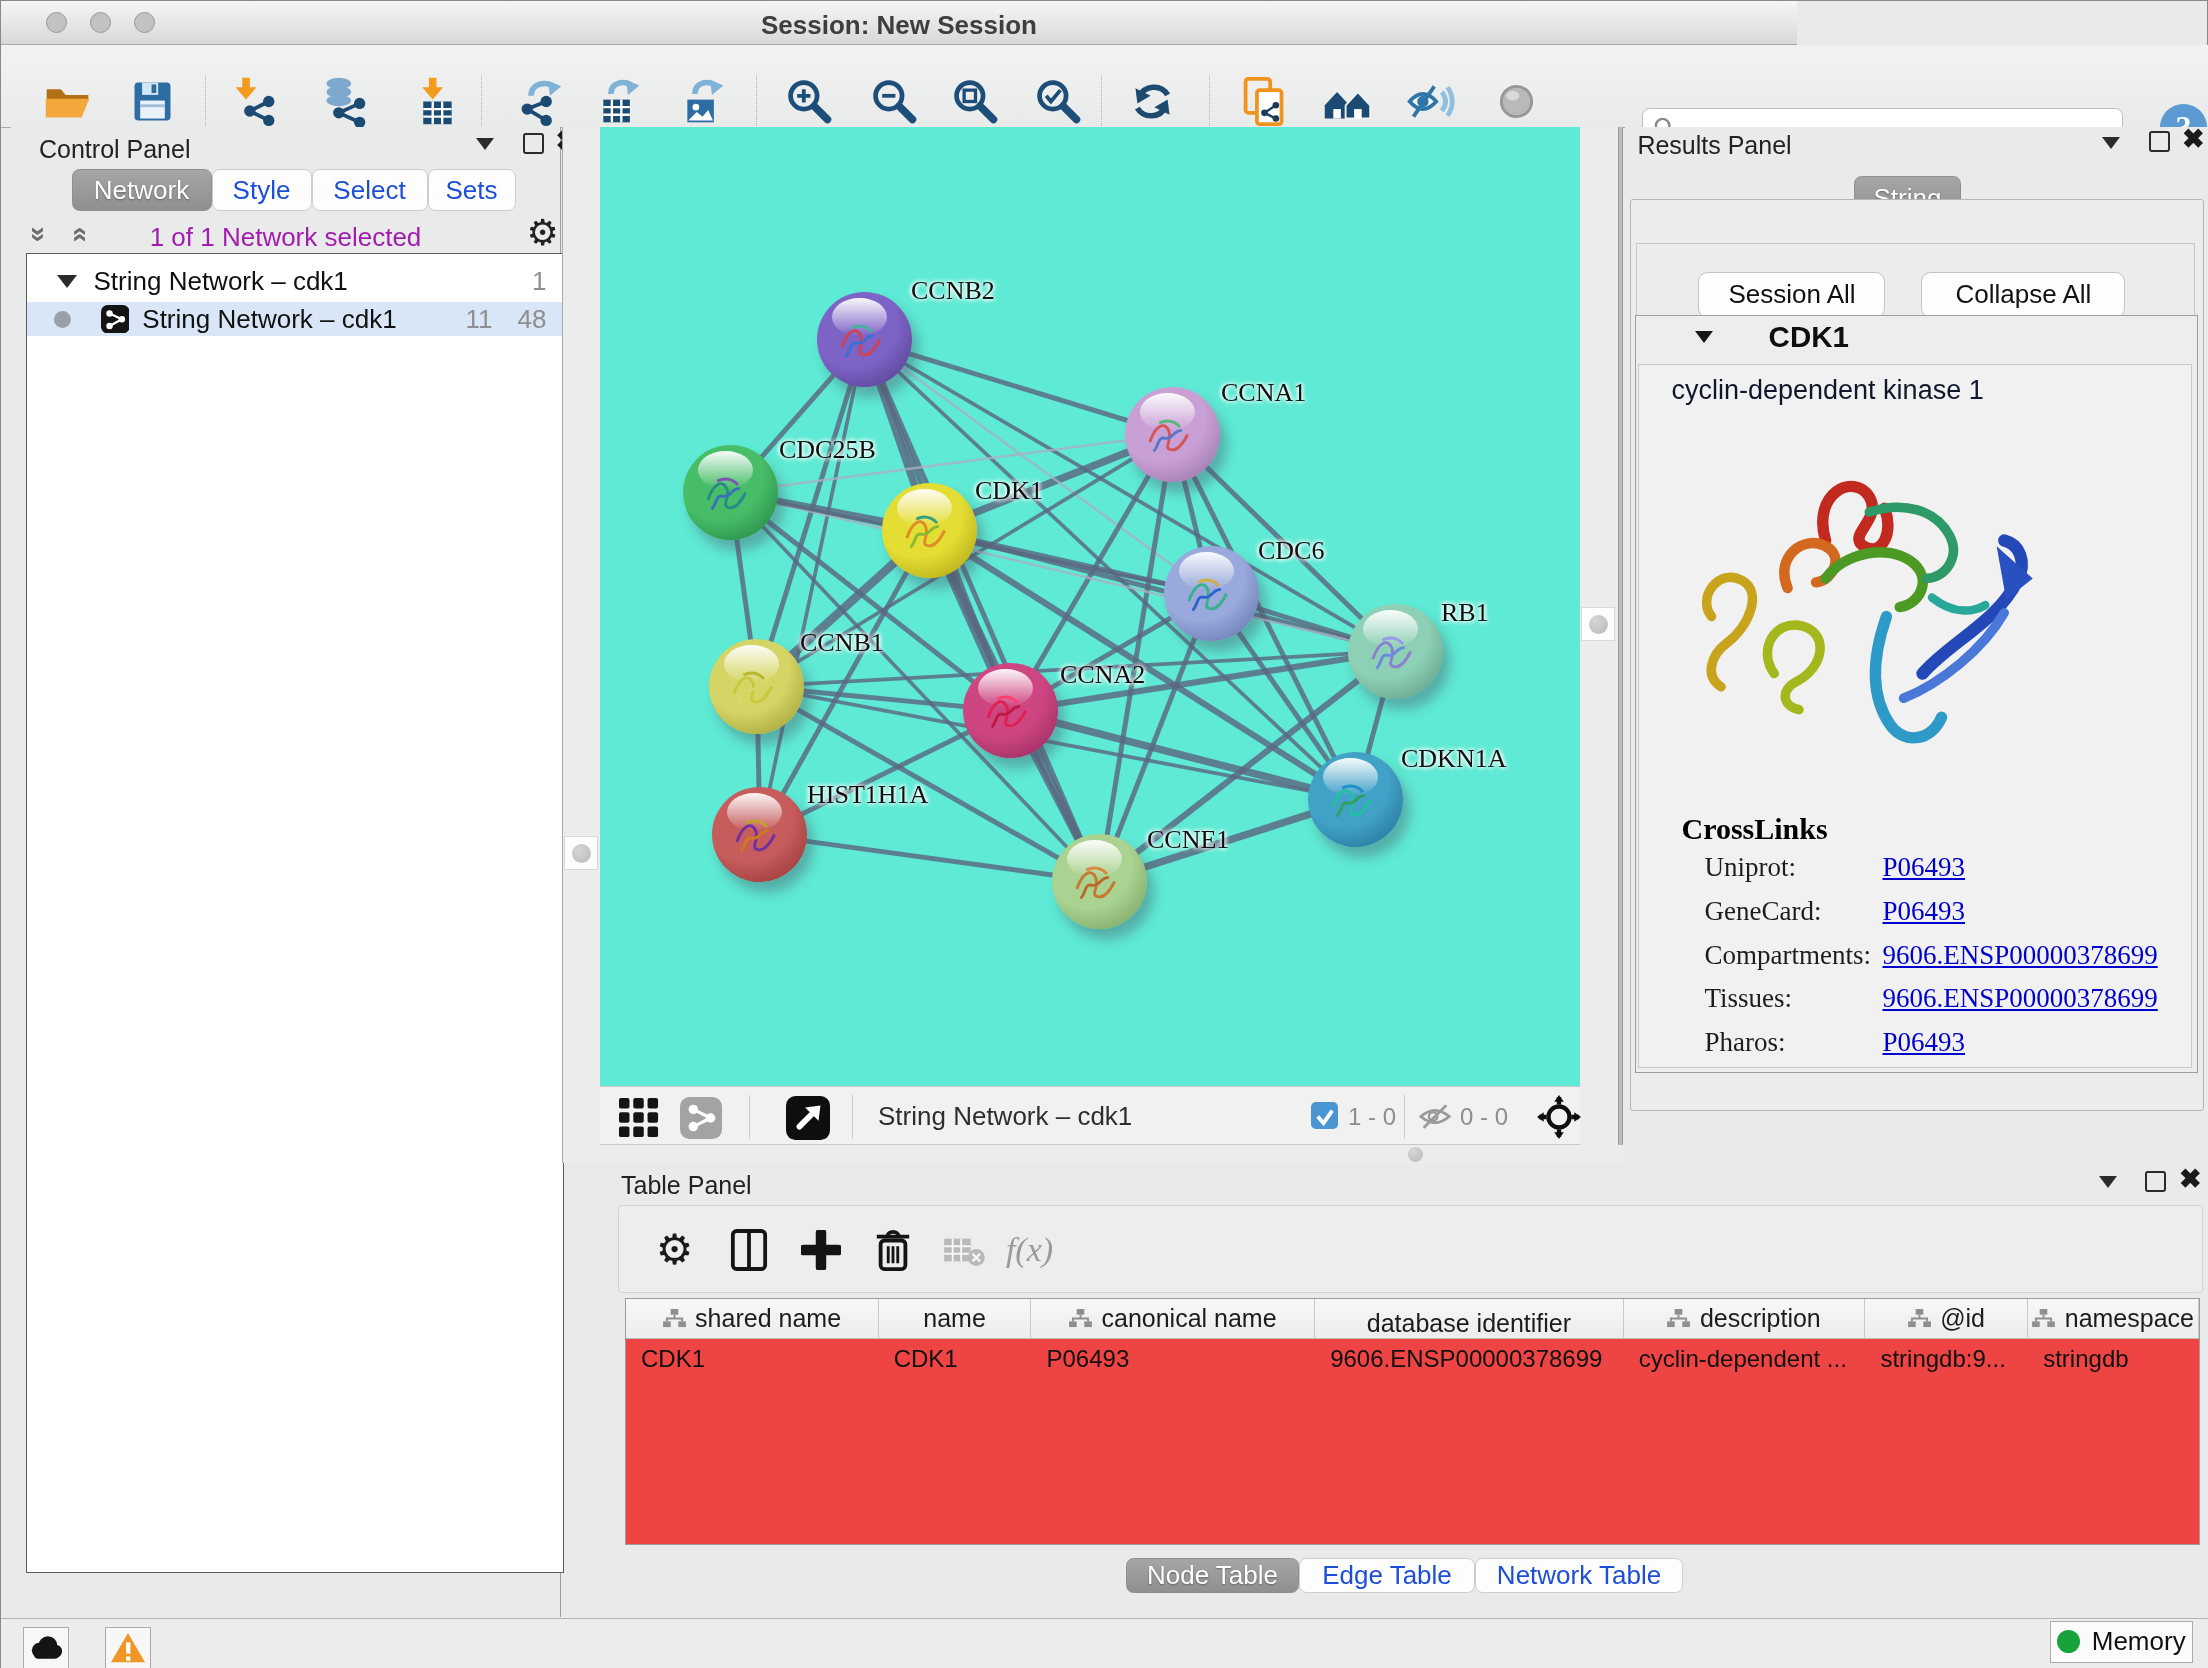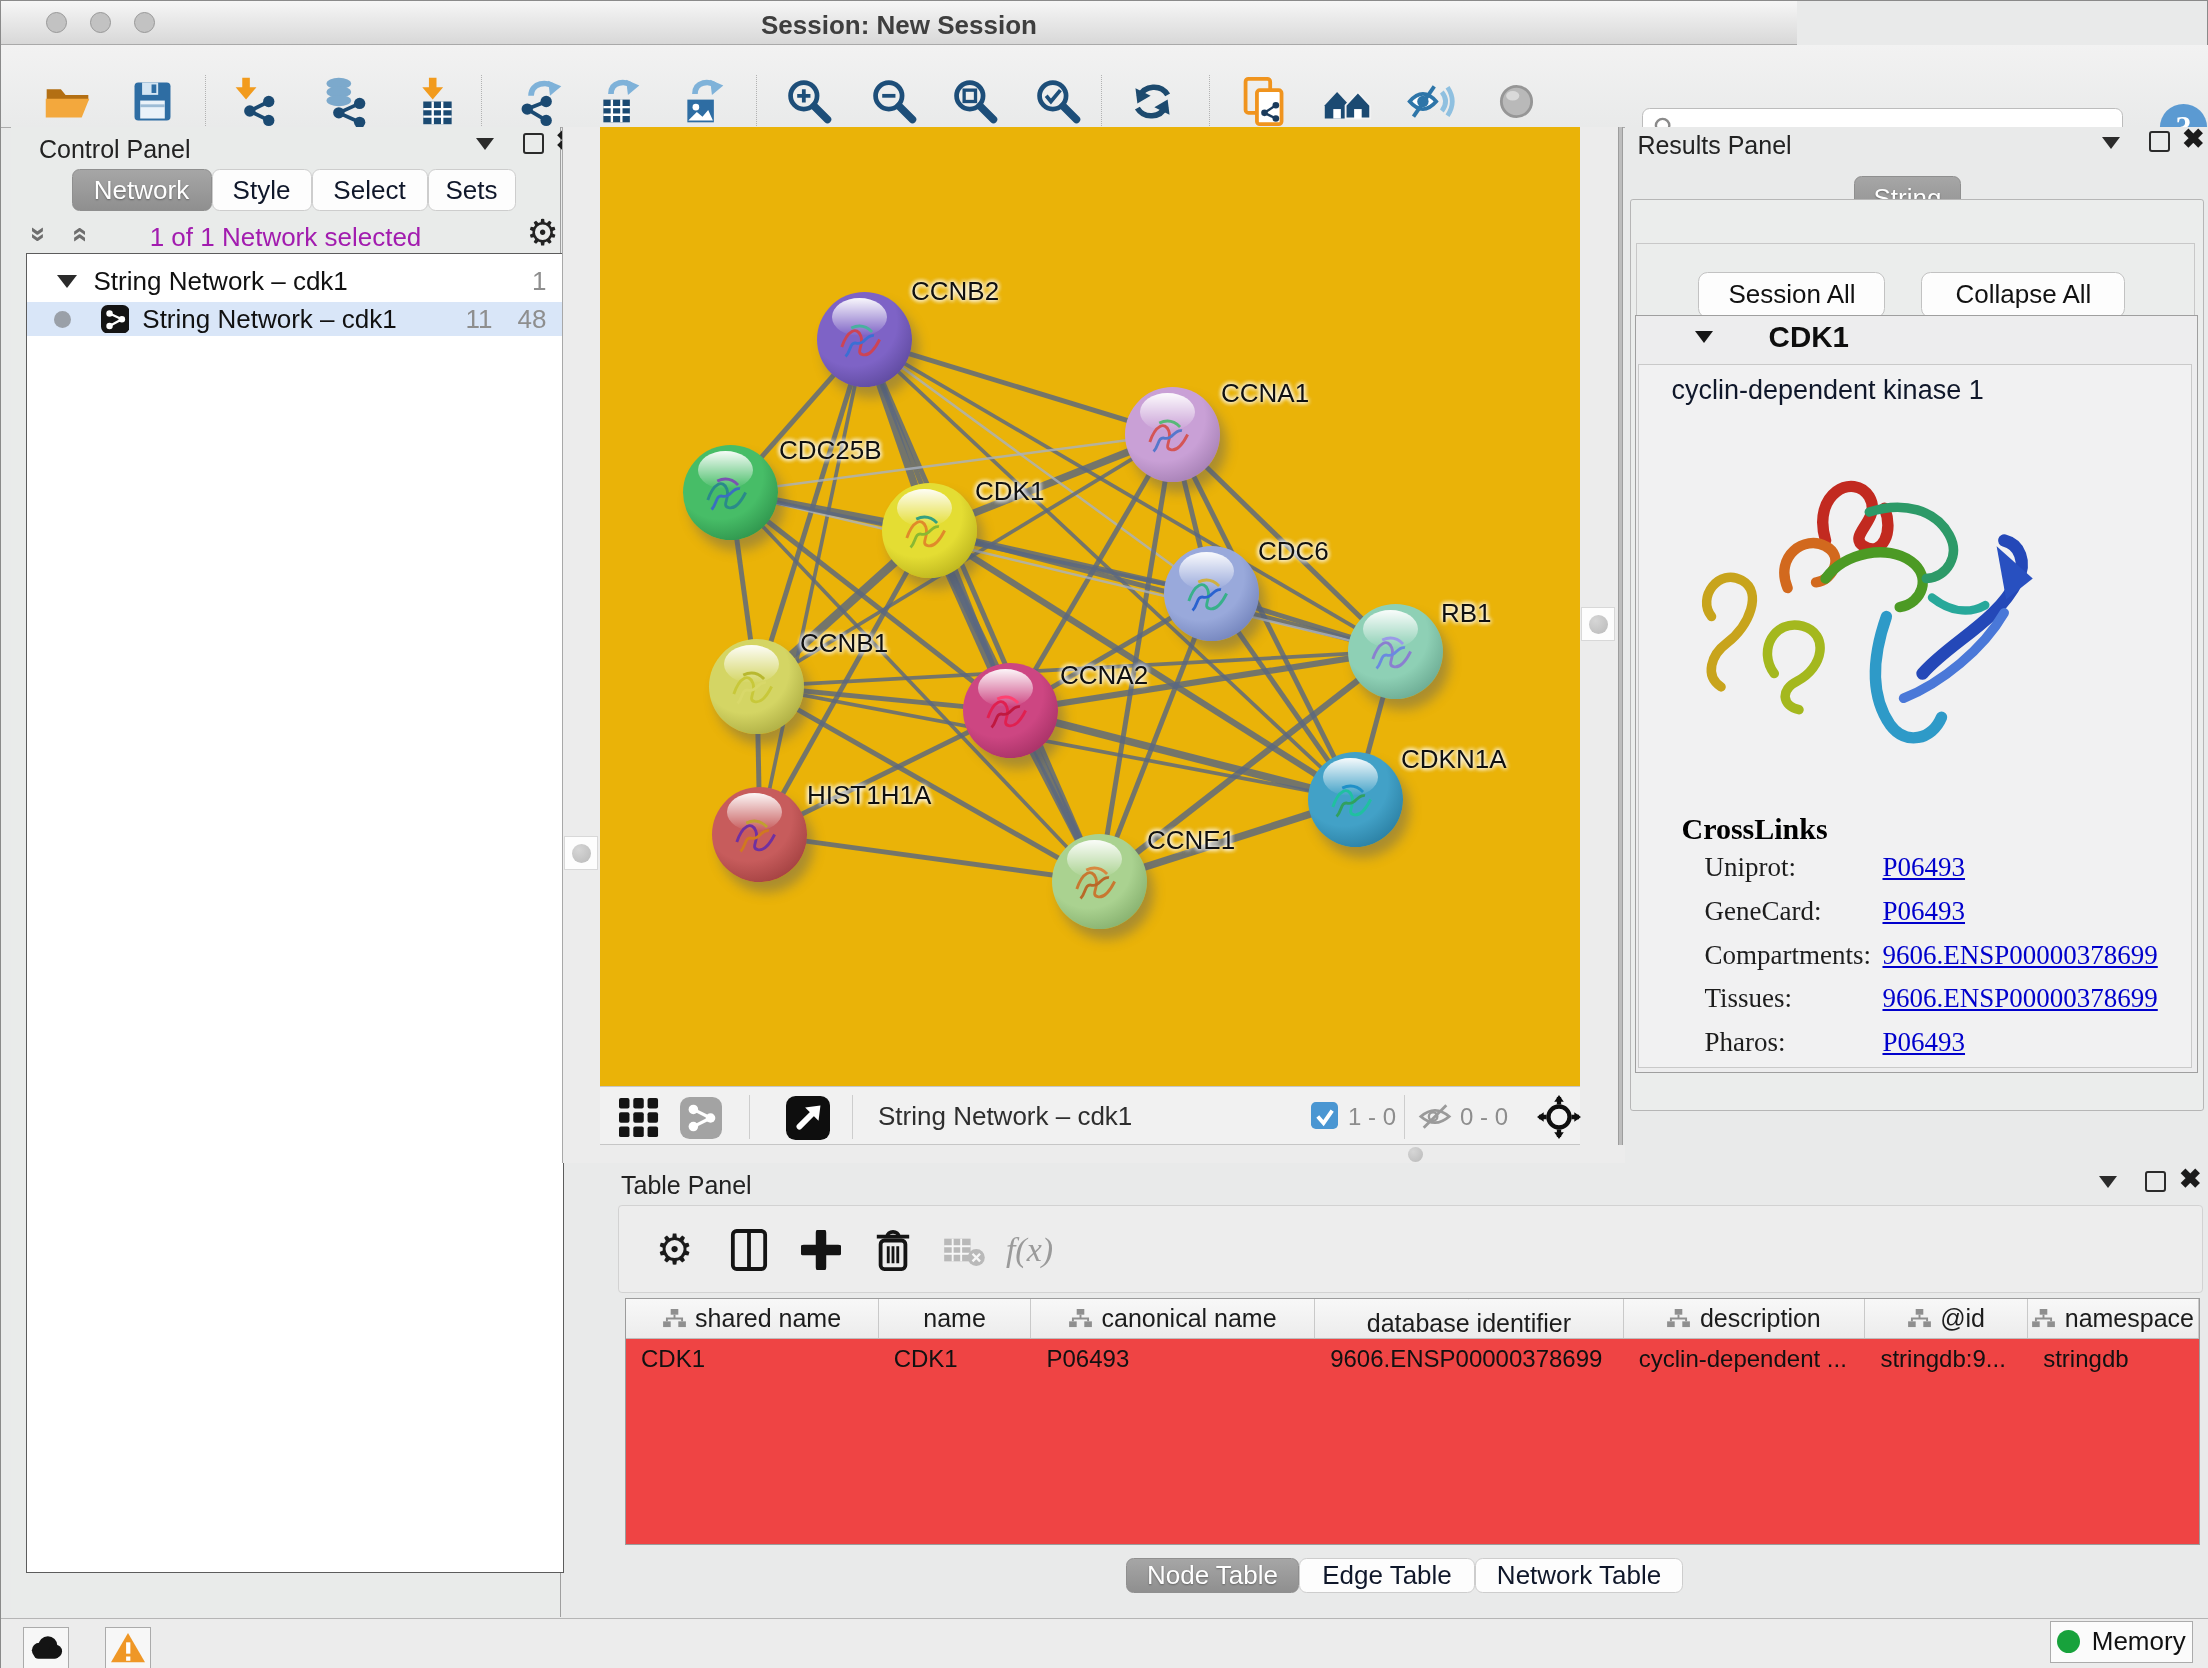--- a/index.html
+++ b/index.html
@@ -17,32 +17,32 @@
   .tbtn { top:55px; width:53px; height:57px; margin-top:-27px; display:flex; align-items:center; justify-content:center; }
   .tsep { top:53px; margin-top:-23px; height:53px; width:0; border-left:1.9px dotted #b2b2b2; }
   #search-box { left:1641px; top:63px; width:481px; height:40px; background:#fff; border:1px solid #bcbcbc; border-radius:7.6px; display:flex; align-items:center; padding-left:9.5px; }
   #help-btn { left:2157px; top:57px; width:51px; height:51px; }
 
   
   .panel-title { font-size:25px; color:#222; }
   .ph-tri { width:0; height:0; border-left:9.5px solid transparent; border-right:9.5px solid transparent; border-top:12.4px solid #2b2b2b; }
   .ph-float { width:21px; height:21px; border:2.9px solid #2b2b2b; border-radius:2.9px; }
   .ph-close { font-size:27px; font-weight:bold; color:#1b1b1b; line-height:21px; }
-  .tab { height:42px; border:1px solid #cdcdcd; background:#fdfdfd; color:#0f172a; font-size:26px; display:flex; align-items:center; justify-content:center; border-radius:7.6px; }
+  .tab { height:42px; border:1px solid #cdcdcd; background:#fdfdfd; color:#1d4ed8; font-size:26px; display:flex; align-items:center; justify-content:center; border-radius:7.6px; }
   .tab.sel { background:linear-gradient(#a6a6a6,#8f8f8f); color:#fff; border-color:#8f8f8f; text-shadow:0 1px 1.9px rgba(0,0,0,.35); }
 
   
   #control-panel { left:9.5px; top:126px; width:550px; height:1490px; background:#e9ebea; border-right:1.9px solid #9f9f9f; }
   #cp-tree { left:15px; top:126px; width:538px; height:1320px; background:#fff; border:1.9px solid #5c5c5c; }
   .tree-row { left:0; width:535px; height:34px; display:flex; align-items:center; font-size:26px; color:#111; }
   .cnt { color:#8e8e8e; }
   #gear-cp { font-size:36px; color:#222; line-height:34px; }
 
   
-  #canvas { left:599px; top:126px; width:980px; height:959px; background:#eab308; }
+  #canvas { left:599px; top:126px; width:980px; height:959px; background:#5eead4;font-family:Liberation Serif, serif; }
   #edge-svg { position:absolute; left:0; top:0; }
   .ball { position:absolute; width:95px; height:95px; border-radius:50%; box-shadow:6.7px 10.5px 11.4px rgba(75,85,105,.40); }
   .ball .gloss { position:absolute; left:16%; top:6%; width:58%; height:40%; border-radius:50%; background:linear-gradient(rgba(255,255,255,.95),rgba(255,255,255,0)); }
   .ball svg { position:absolute; left:17px; top:21px; }
   .nlabel { position:absolute; font-size:26px; color:#101010; text-shadow:0 0 4.8px #fff,0 0 4.8px #fff,0 0 4.8px #fff; white-space:nowrap; }
 
   
   #netbar { left:599px; top:1085px; width:980px; height:59px; background:#f1f1f1; border-top:1px solid #c6c6c6; border-bottom:1px solid #c6c6c6; }
   .nb-sep { top:7.6px; height:44px; width:0; border-left:1px solid #cdcdcd; }
   #nb-title { font-size:26px; color:#2e2e2e; top:14.3px; }

